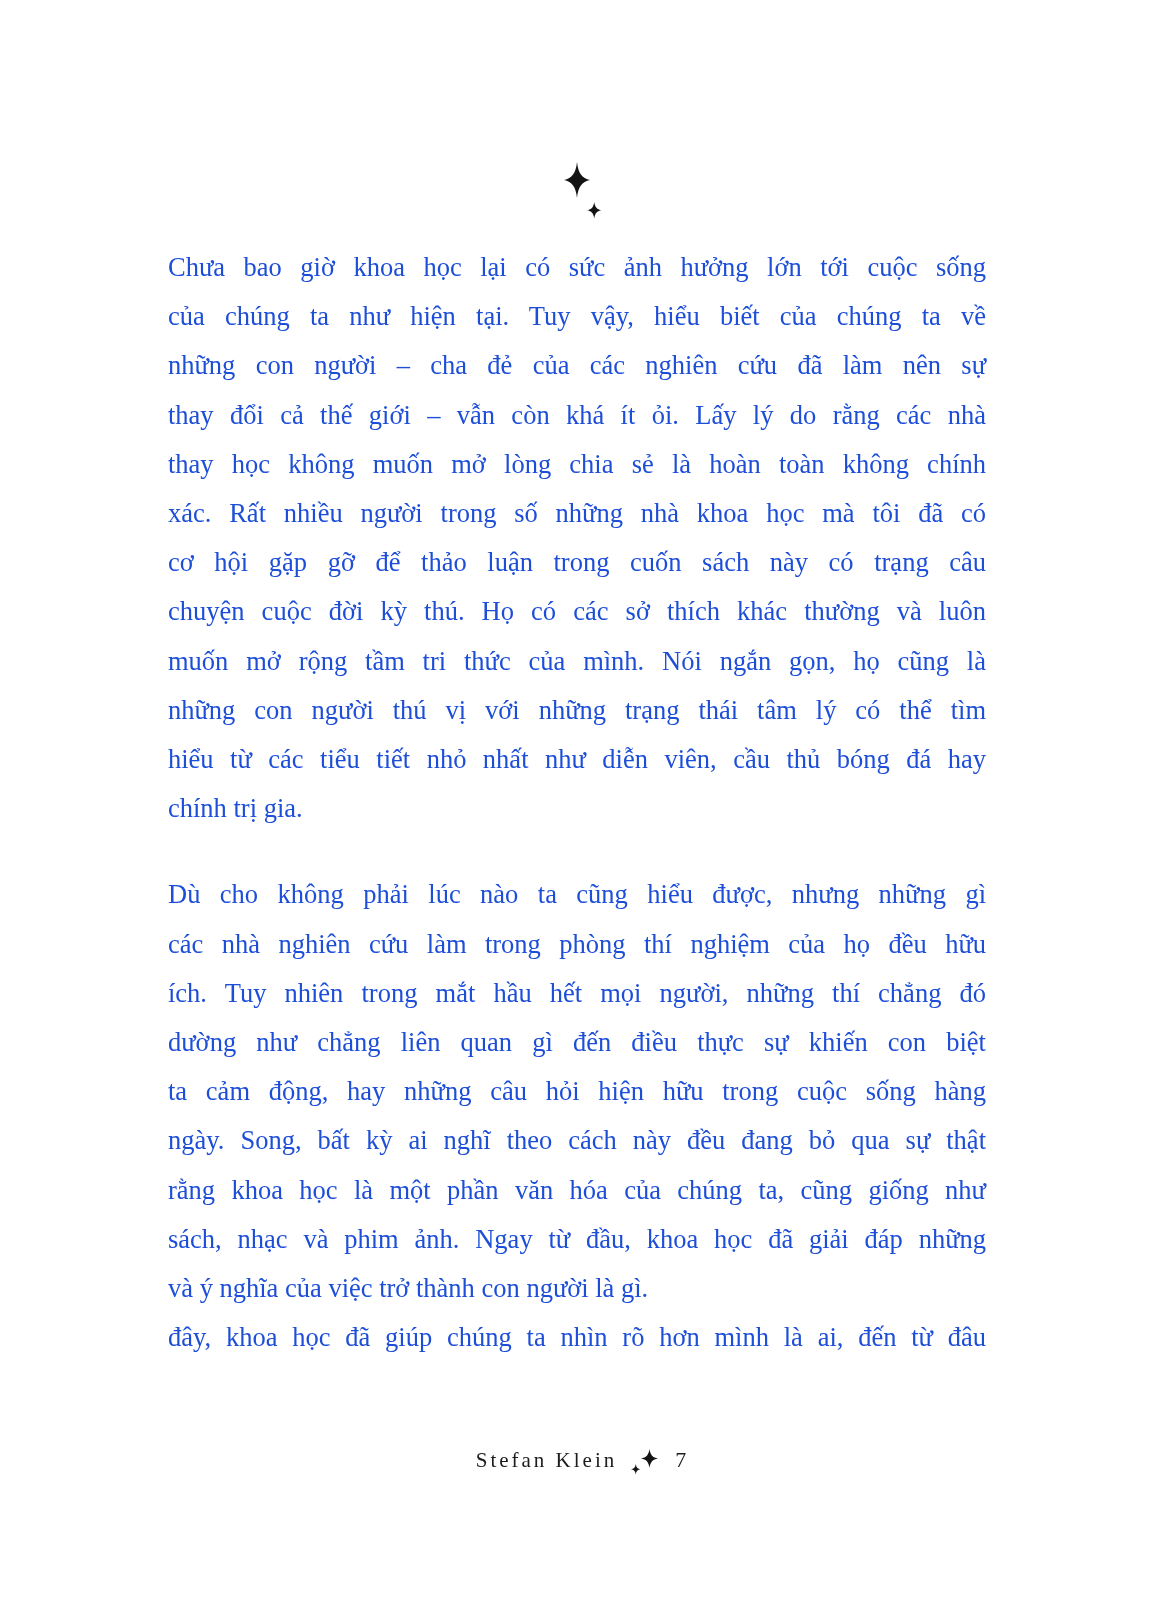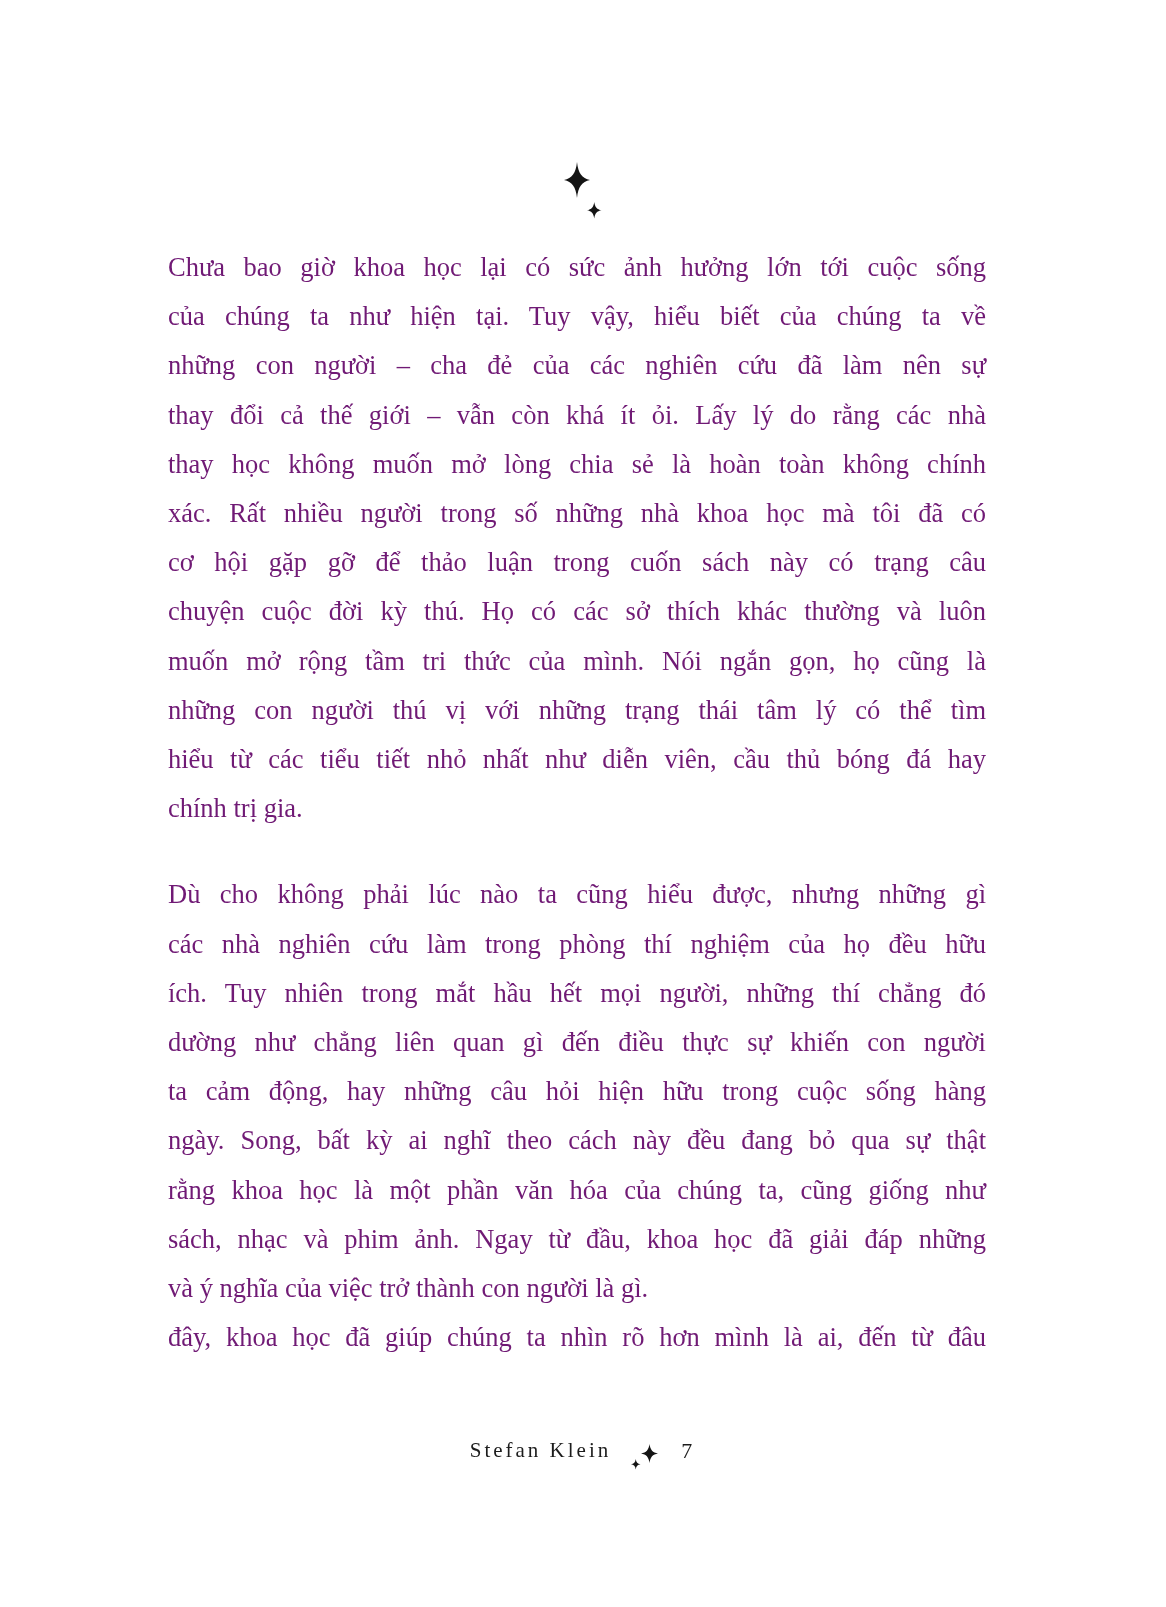--- a/index.html
+++ b/index.html
@@ -29,32 +29,33 @@
     width: 818px;
   }
   .paragraph { margin: 0; }
   .paragraph + .paragraph { margin-top: 37px; }
   .line {
     font-size: 26.5px;
     line-height: 49.2px;
     text-align: justify;
     text-align-last: justify;
     white-space: normal;
-    color: #701a75;
+    color: #1d4ed8;
   }
   .line.para-end { text-align-last: left; }
   .footer {
     position: absolute;
     top: 1438px;
     left: 0;
     right: 4px;
     height: 44px;
     display: flex;
+    align-items: center;
     justify-content: center;
-    gap: 20px;
+    gap: 14px;
   }
   .footer-author {
     font-size: 21px;
     letter-spacing: 3px;
     color: #1c1c1c;
   }
   .footer-page {
     font-size: 22px;
     color: #1c1c1c;
   }
@@ -91,21 +92,21 @@
         <div class="line">chuyện cuộc đời kỳ thú. Họ có các sở thích khác thường và luôn</div>
         <div class="line">muốn mở rộng tầm tri thức của mình. Nói ngắn gọn, họ cũng là</div>
         <div class="line">những con người thú vị với những trạng thái tâm lý có thể tìm</div>
         <div class="line">hiểu từ các tiểu tiết nhỏ nhất như diễn viên, cầu thủ bóng đá hay</div>
         <div class="line para-end">chính trị gia.</div>
       </div>
     <div class="paragraph">
         <div class="line">Dù cho không phải lúc nào ta cũng hiểu được, nhưng những gì</div>
         <div class="line">các nhà nghiên cứu làm trong phòng thí nghiệm của họ đều hữu</div>
         <div class="line">ích. Tuy nhiên trong mắt hầu hết mọi người, những thí chẳng đó</div>
-        <div class="line">dường như chẳng liên quan gì đến điều thực sự khiến con người</div>
+        <div class="line">dường như chẳng liên quan gì đến điều thực sự khiến con biệt</div>
         <div class="line">ta cảm động, hay những câu hỏi hiện hữu trong cuộc sống hàng</div>
         <div class="line">ngày. Song, bất kỳ ai nghĩ theo cách này đều đang bỏ qua sự thật</div>
         <div class="line">rằng khoa học là một phần văn hóa của chúng ta, cũng giống như</div>
         <div class="line">sách, nhạc và phim ảnh. Ngay từ đầu, khoa học đã giải đáp những</div>
         <div class="line para-end">và ý nghĩa của việc trở thành con người là gì.</div>
         <div class="line">đây, khoa học đã giúp chúng ta nhìn rõ hơn mình là ai, đến từ đâu</div>
       </div>
   </div>
 
   <div class="footer">

